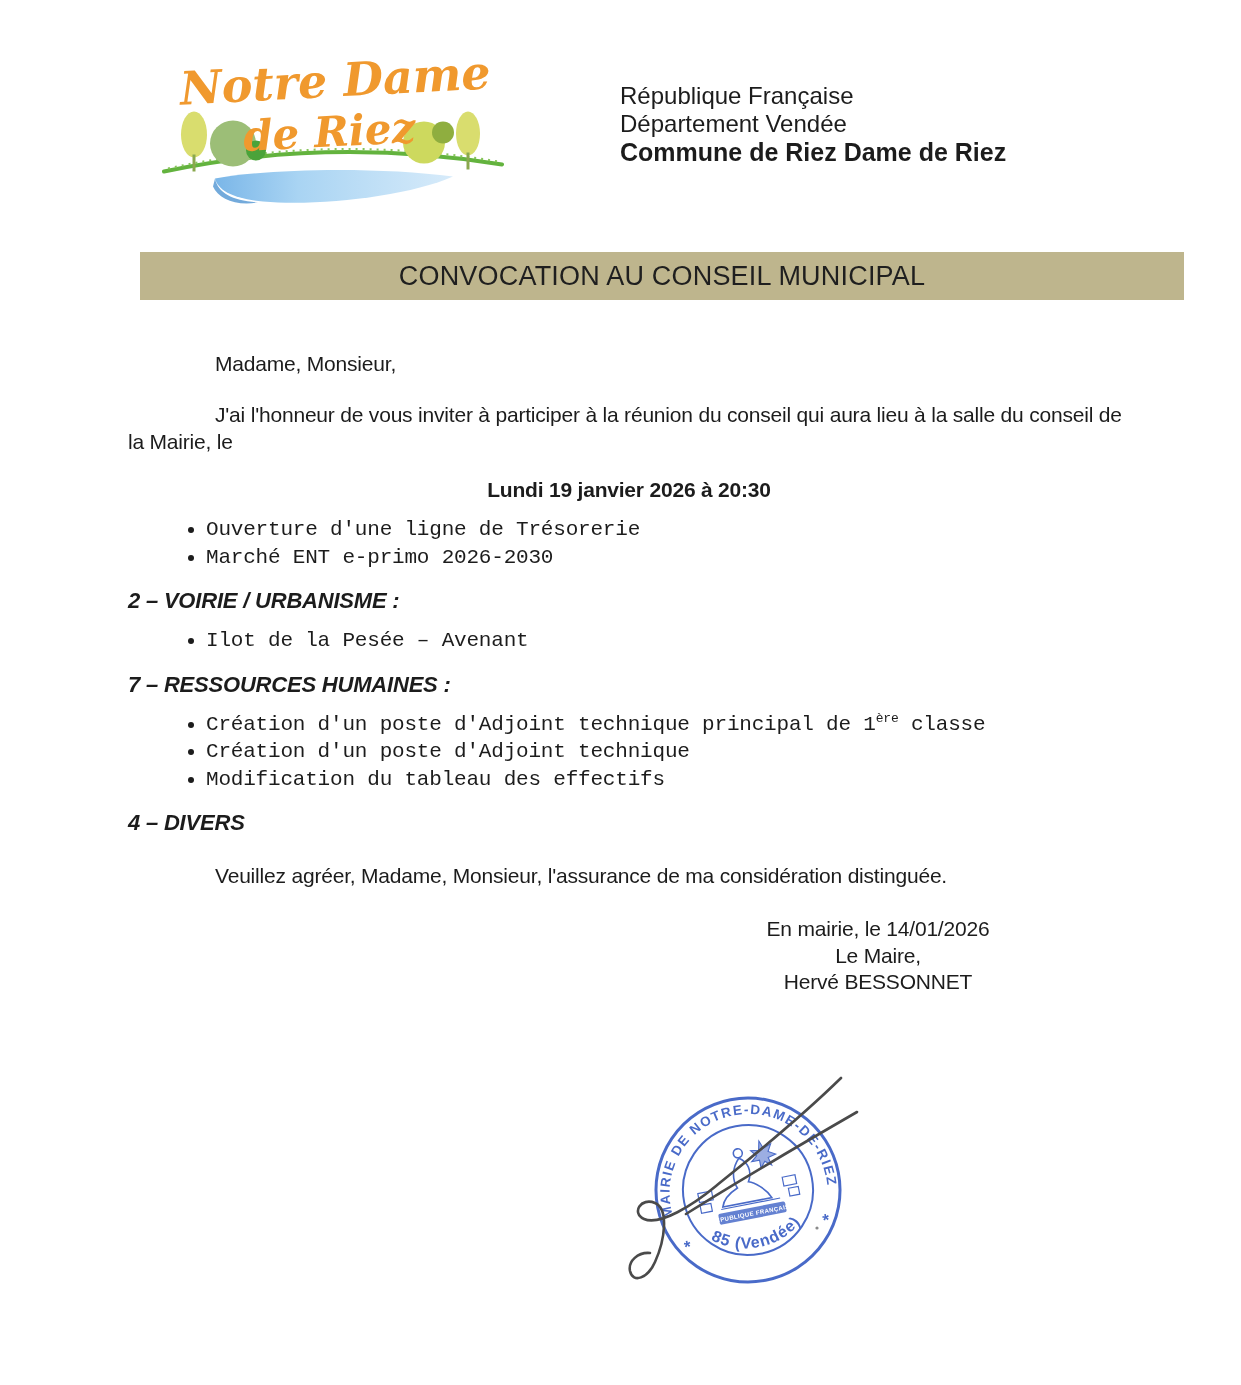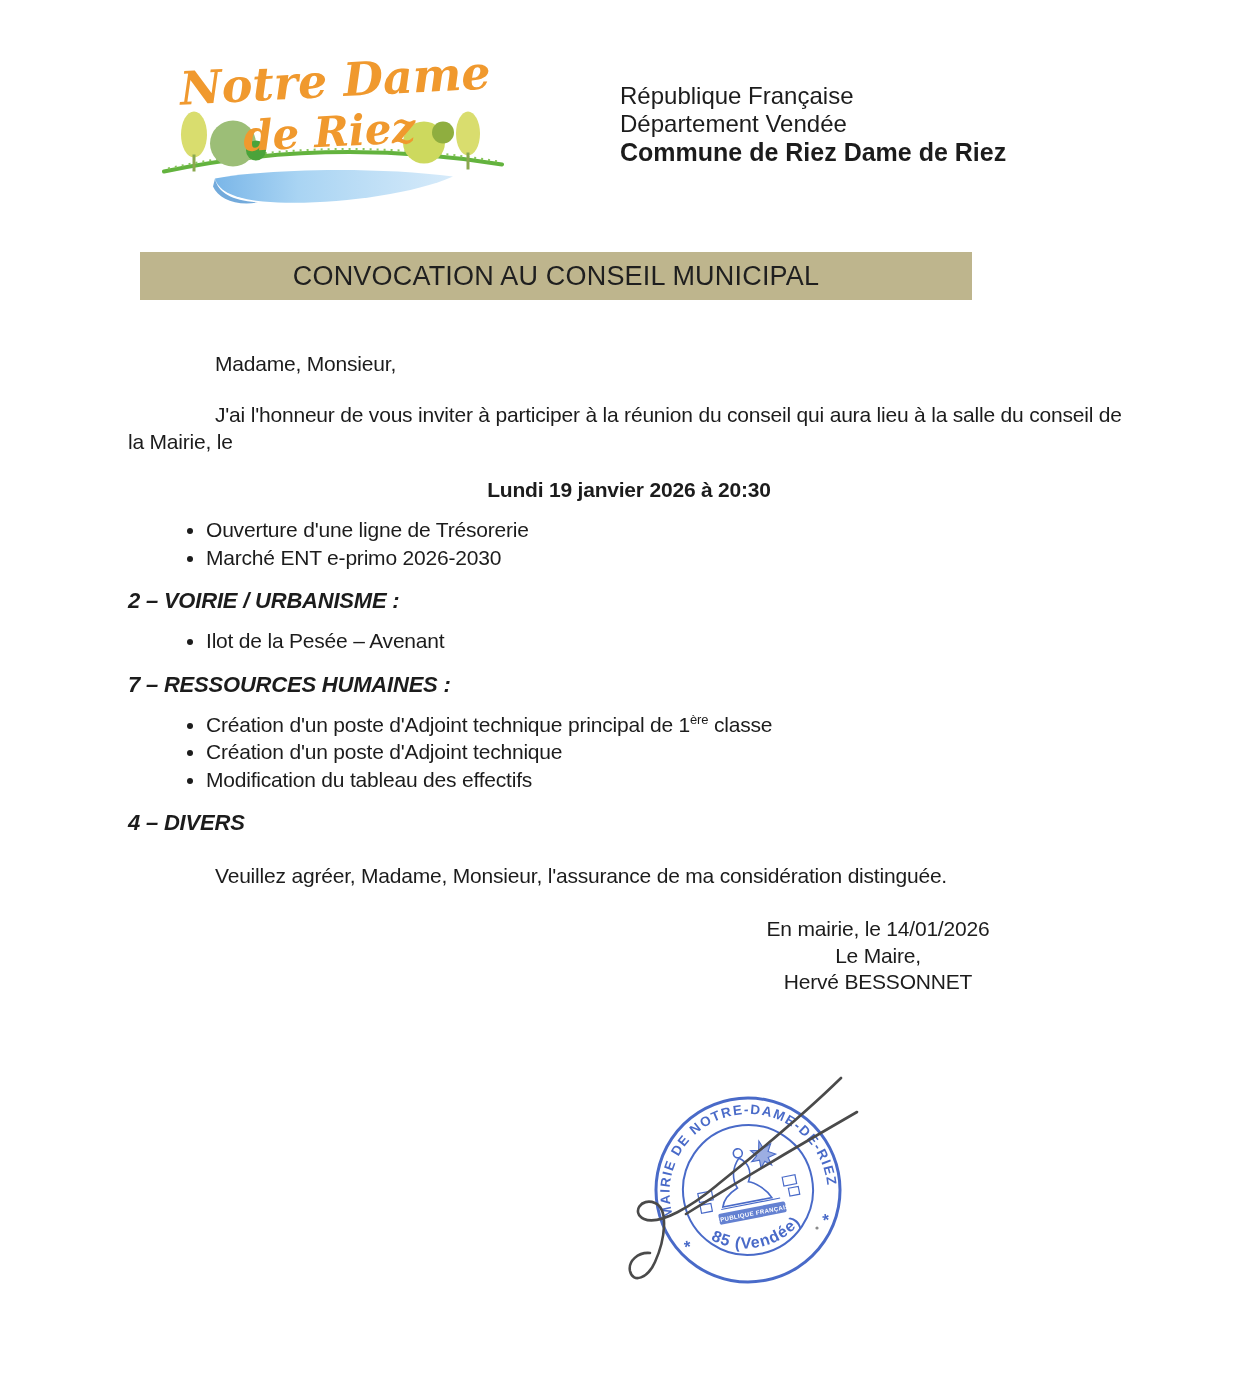--- a/index.html
+++ b/index.html
@@ -11,37 +11,37 @@
     color:#1c1c1c;
     overflow:hidden;
   }
   
   .logo{position:absolute;left:158px;top:36px;width:350px;height:175px;}
   
   .hdr{position:absolute;left:620px;top:82px;line-height:28px;font-size:24px;}
   .hdr .l3{font-weight:bold;font-size:25px;}
   
   .banner{
-    position:absolute;left:140px;top:252px;width:832px;height:48px;
+    position:absolute;left:140px;top:252px;width:1044px;height:48px;
     background:#beb58d;
     display:flex;align-items:center;justify-content:center;
     font-size:27px;color:#1f1f1f;letter-spacing:0.2px;
   }
   
   .content{
     position:absolute;left:128px;top:350px;width:1002px;
     font-size:21px;line-height:27px;letter-spacing:-0.2px;
   }
   .content p{margin:0;}
   .salutation{text-indent:87px;}
   .intro{text-indent:87px;margin-top:24px !important;}
   .datetime{margin-top:21px !important;text-align:center;font-weight:bold;}
   .agenda-intro{margin-top:23px !important;text-decoration:underline;}
   .sec{margin-top:16px !important;font-weight:bold;font-style:italic;font-size:22px;}
-  .content ul{margin:13px 0 0 0;padding-left:78px;}
+  .content ul{margin:13px 0 0 0;padding-left:78px;font-family:Liberation Mono, monospace;}
   .content li{margin:0;line-height:27.5px;}
   sup{font-size:13px;line-height:0;}
   .closing{text-indent:87px;margin-top:26px !important;}
   .sig-block{margin-top:27px !important;margin-left:498px;line-height:26.5px;text-align:center;}
   .sig-block div{margin:0;}
   
   .stampsig{position:absolute;left:598px;top:1072px;width:345px;height:250px;}
 </style>
 </head>
 <body>

